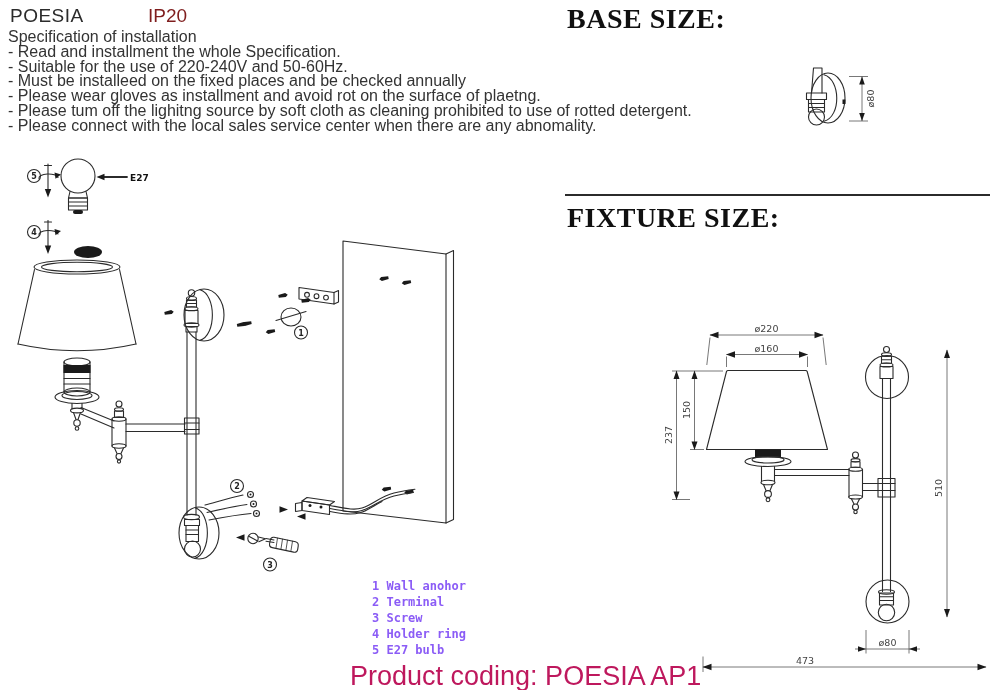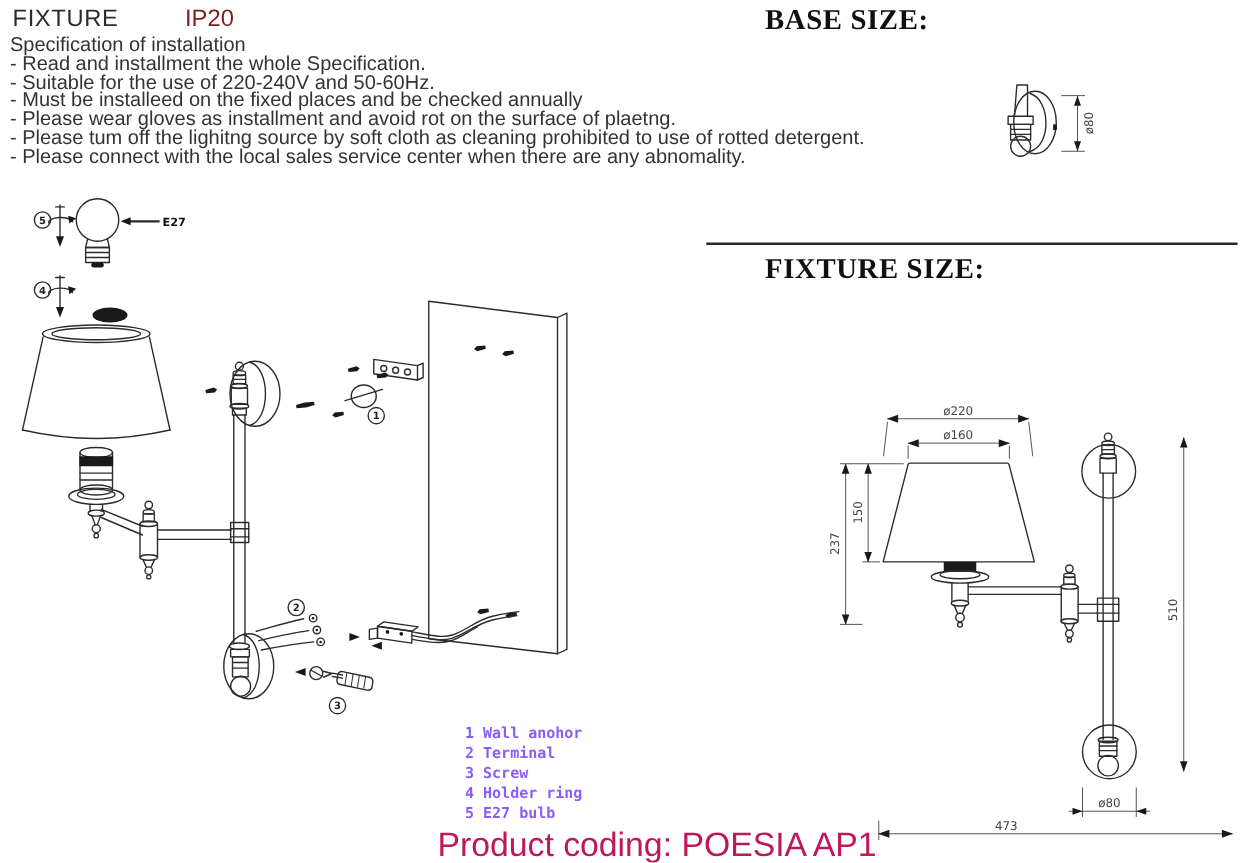--- a/index.html
+++ b/index.html
@@ -5,38 +5,38 @@
   * { margin:0; padding:0; box-sizing:border-box; }
   html,body { background:#ffffff; }
   body {
     width:1000px; height:690px; position:relative; overflow:hidden;
     font-family:"Liberation Sans", sans-serif; color:#1f1f1f;
   }
   .abs { position:absolute; }
   .hdr-lang { left:10px; top:5px; font-size:19px; letter-spacing:.5px; color:#2b2b2b; }
   .hdr-ip   { left:148px; top:5px; font-size:19px; color:#7f1d1d; }
   .spec { left:8px; top:30px; font-size:16px; line-height:14.8px; color:#333; white-space:nowrap; }
-  .sec-title { font-family:"Liberation Serif", serif; font-weight:bold; font-size:23px; letter-spacing:.5px; color:#101010;margin-left:45px; }
+  .sec-title { font-family:"Liberation Serif", serif; font-weight:bold; font-size:28px; letter-spacing:.5px; color:#101010; }
   #base-title { left:567px; top:3px; }
   #fixture-title { left:567px; top:202px; }
   .divider { left:565px; top:194px; width:425px; height:2px; background:#2b2b2b; }
   .parts { left:372px; top:578px; font-family:"DejaVu Sans Mono", monospace; font-weight:bold; font-size:12px; line-height:16px; color:#8b5cf6; }
   .coding { left:350px; top:661px; font-size:27px; color:#be185d; }
   svg { overflow:visible; }
   .ln  { fill:none; stroke:#2b2b2b; stroke-width:1.1; stroke-linecap:round; stroke-linejoin:round; }
   .lnt { fill:none; stroke:#555; stroke-width:0.8; }
   .fl  { fill:#1a1a1a; stroke:none; }
   .dim { font:9.5px "DejaVu Sans", sans-serif; fill:#444; }
   .step { font:bold 8px "DejaVu Sans", sans-serif; fill:#222; }
   .lbl { font:bold 9px "DejaVu Sans", sans-serif; fill:#111; }
 </style>
 </head>
 <body>
 
-<div class="abs hdr-lang">FIXTURE</div>
+<div class="abs hdr-lang">POESIA</div>
 <div class="abs hdr-ip">IP20</div>
 
 <div class="abs spec">
   <div>Specification of installation</div>
   <div>- Read and installment the whole Specification.</div>
   <div>- Suitable for the use of 220-240V and 50-60Hz.</div>
   <div>- Must be installeed on the fixed places and be checked annually</div>
   <div>- Please wear gloves as installment and avoid rot on the surface of plaetng.</div>
   <div>- Please tum off the lighitng source by soft cloth as cleaning prohibited to use of rotted detergent.</div>
   <div>- Please connect with the local sales service center when there are any abnomality.</div>

